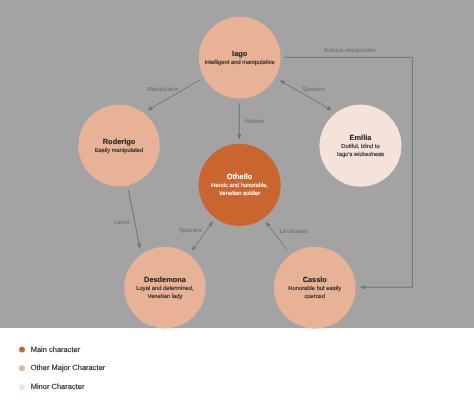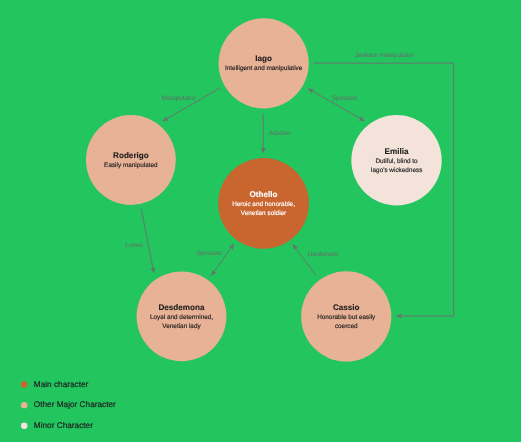--- a/index.html
+++ b/index.html
@@ -1,20 +1,20 @@
 <!DOCTYPE html>
 <html><head>
 <meta charset="utf-8">
 <title>Othello character relationship map</title>
 <style>
   html,body{margin:0;padding:0;background:#ffffff;}
   body{width:474px;height:402px;overflow:hidden;
        font-family:"Liberation Sans",sans-serif;
        -webkit-font-smoothing:antialiased;text-rendering:geometricPrecision;}
-  #stage{position:relative;width:474px;height:402px;background:#22c55e;}
+  #stage{position:relative;width:474px;height:328px;background:#a3a3a3;}
   svg#diagram{position:absolute;left:0;top:0;width:474px;height:402px;display:block;
               transform:translateZ(0);}
   svg#diagram text{-webkit-font-smoothing:antialiased;}
   .node-title{font-weight:bold;font-size:7.4px;stroke-width:0.1px;paint-order:stroke fill;}
   .node-desc{font-size:5.8px;stroke-width:0.13px;paint-order:stroke fill;}
   .edge-line{fill:none;stroke-width:0.85px;}
   .edge-label{font-size:5.95px;}
   .legend-label{font-size:7.5px;stroke-width:0.17px;paint-order:stroke fill;}
 </style>
 </head>

